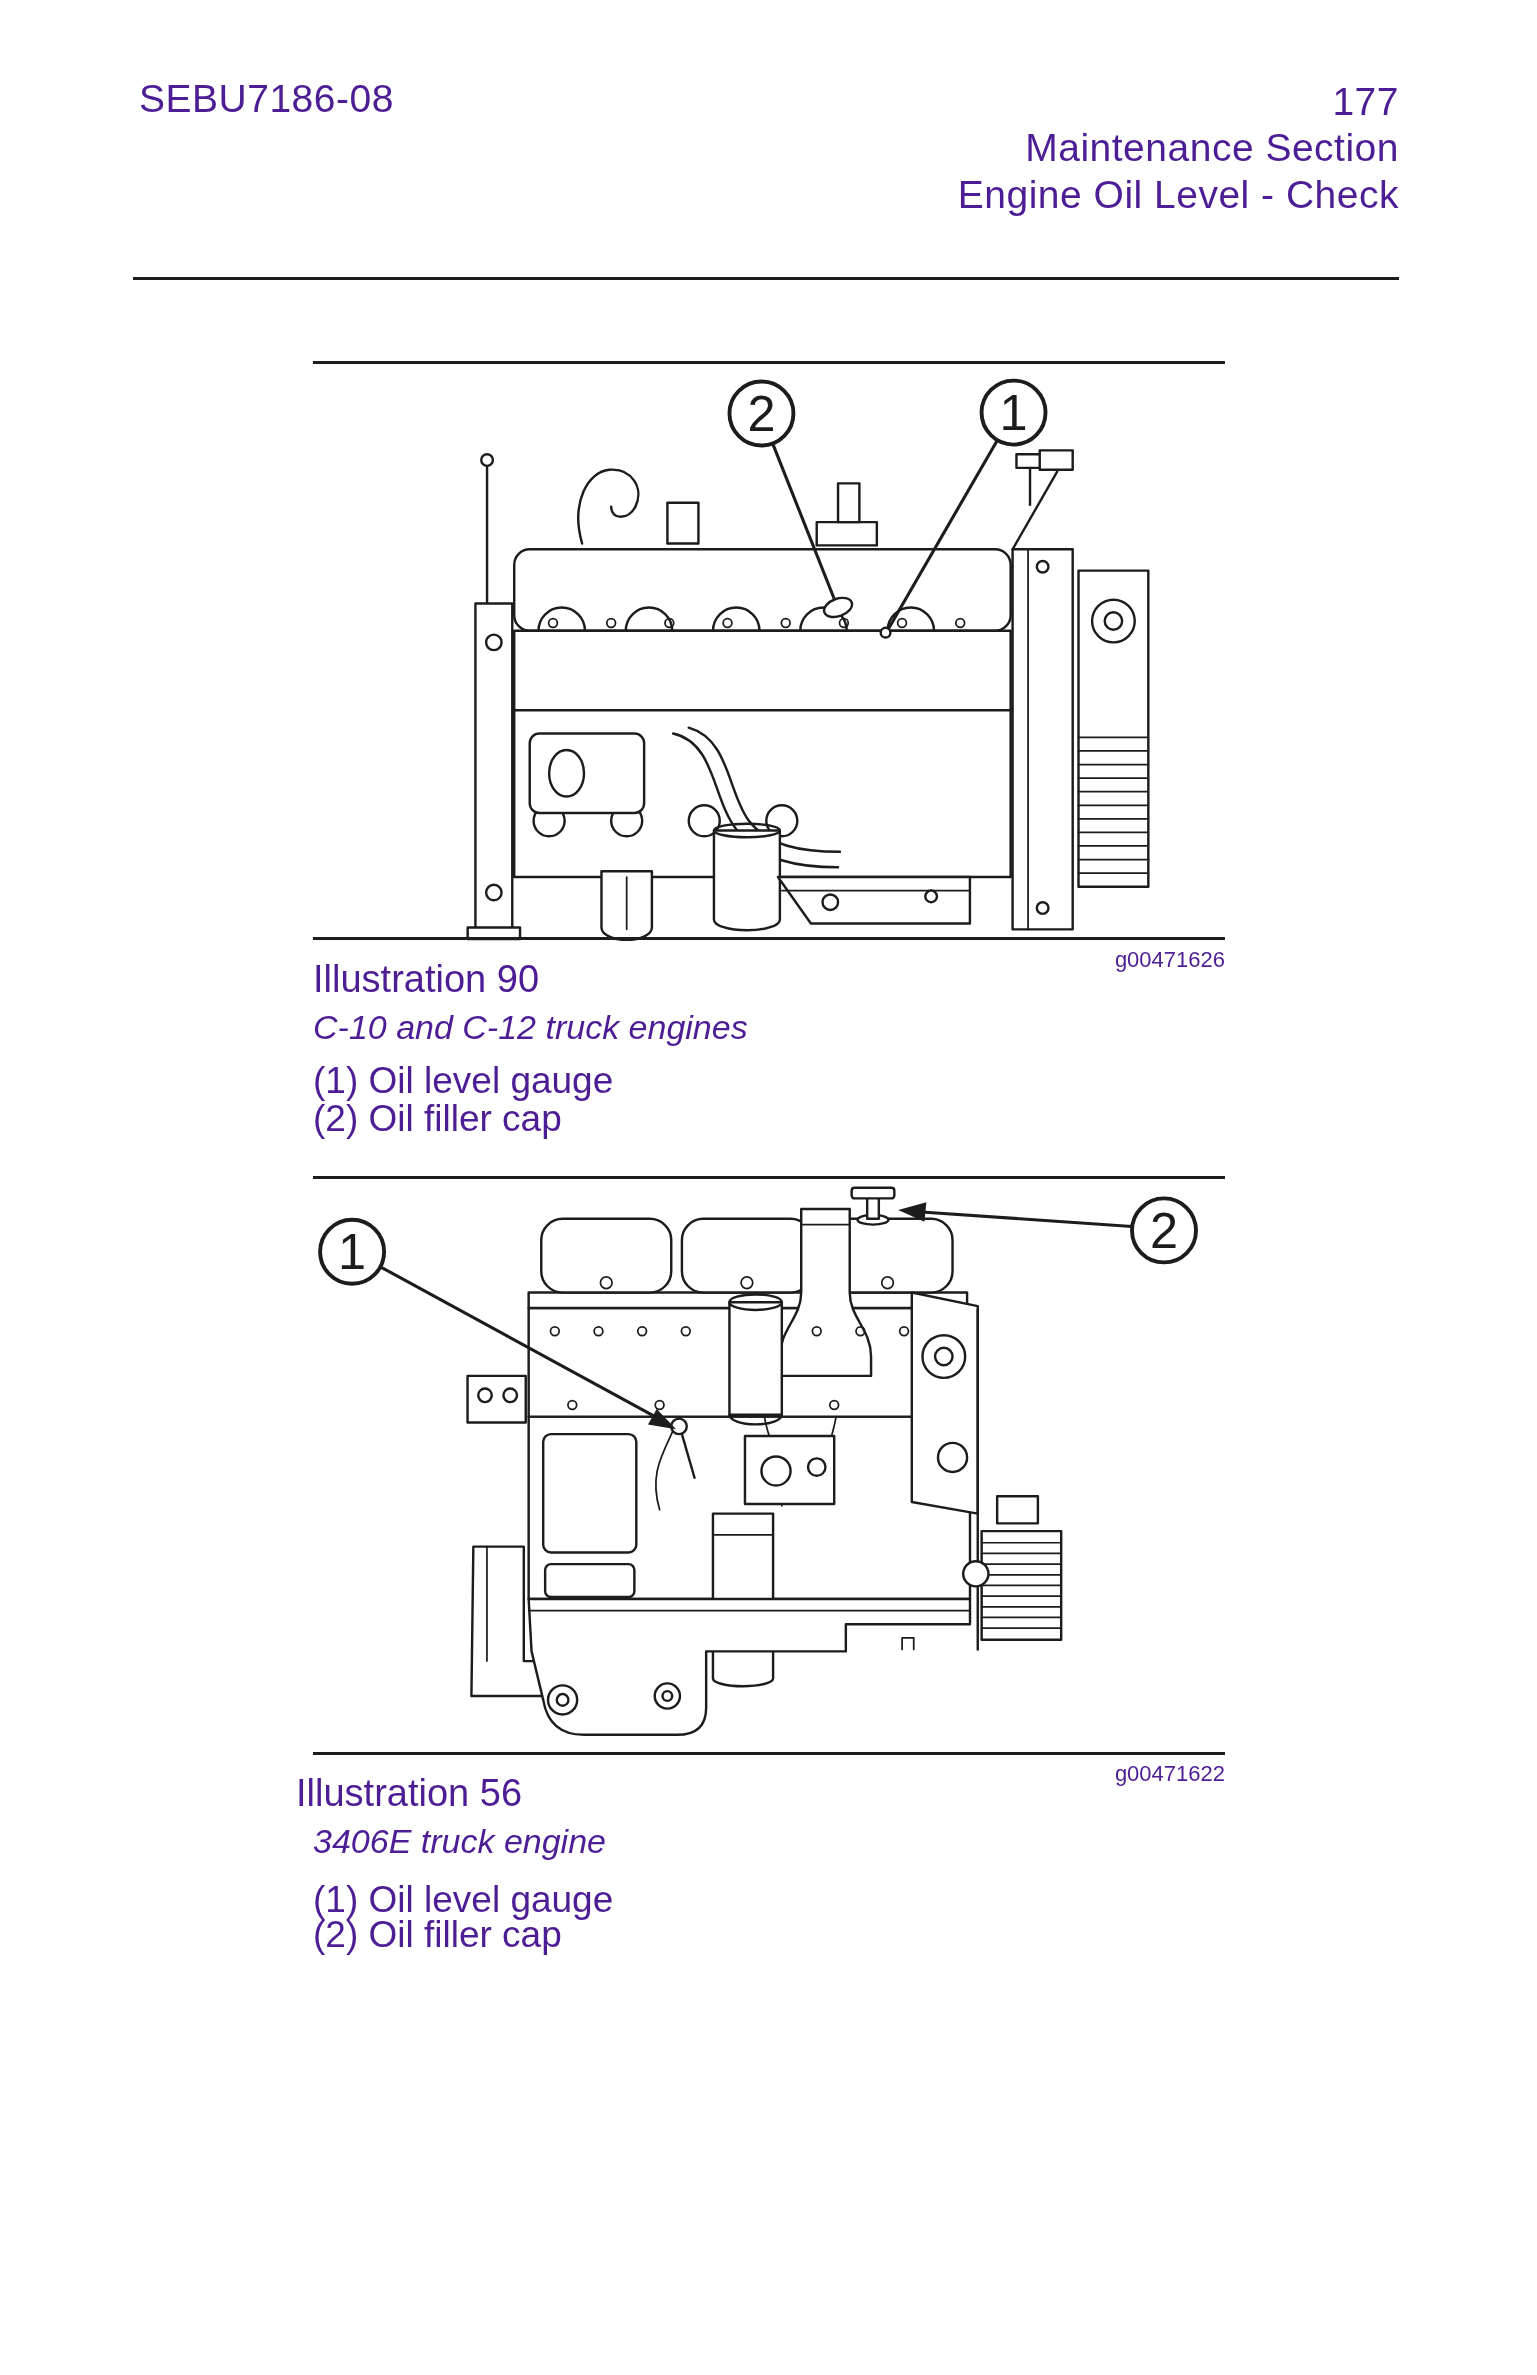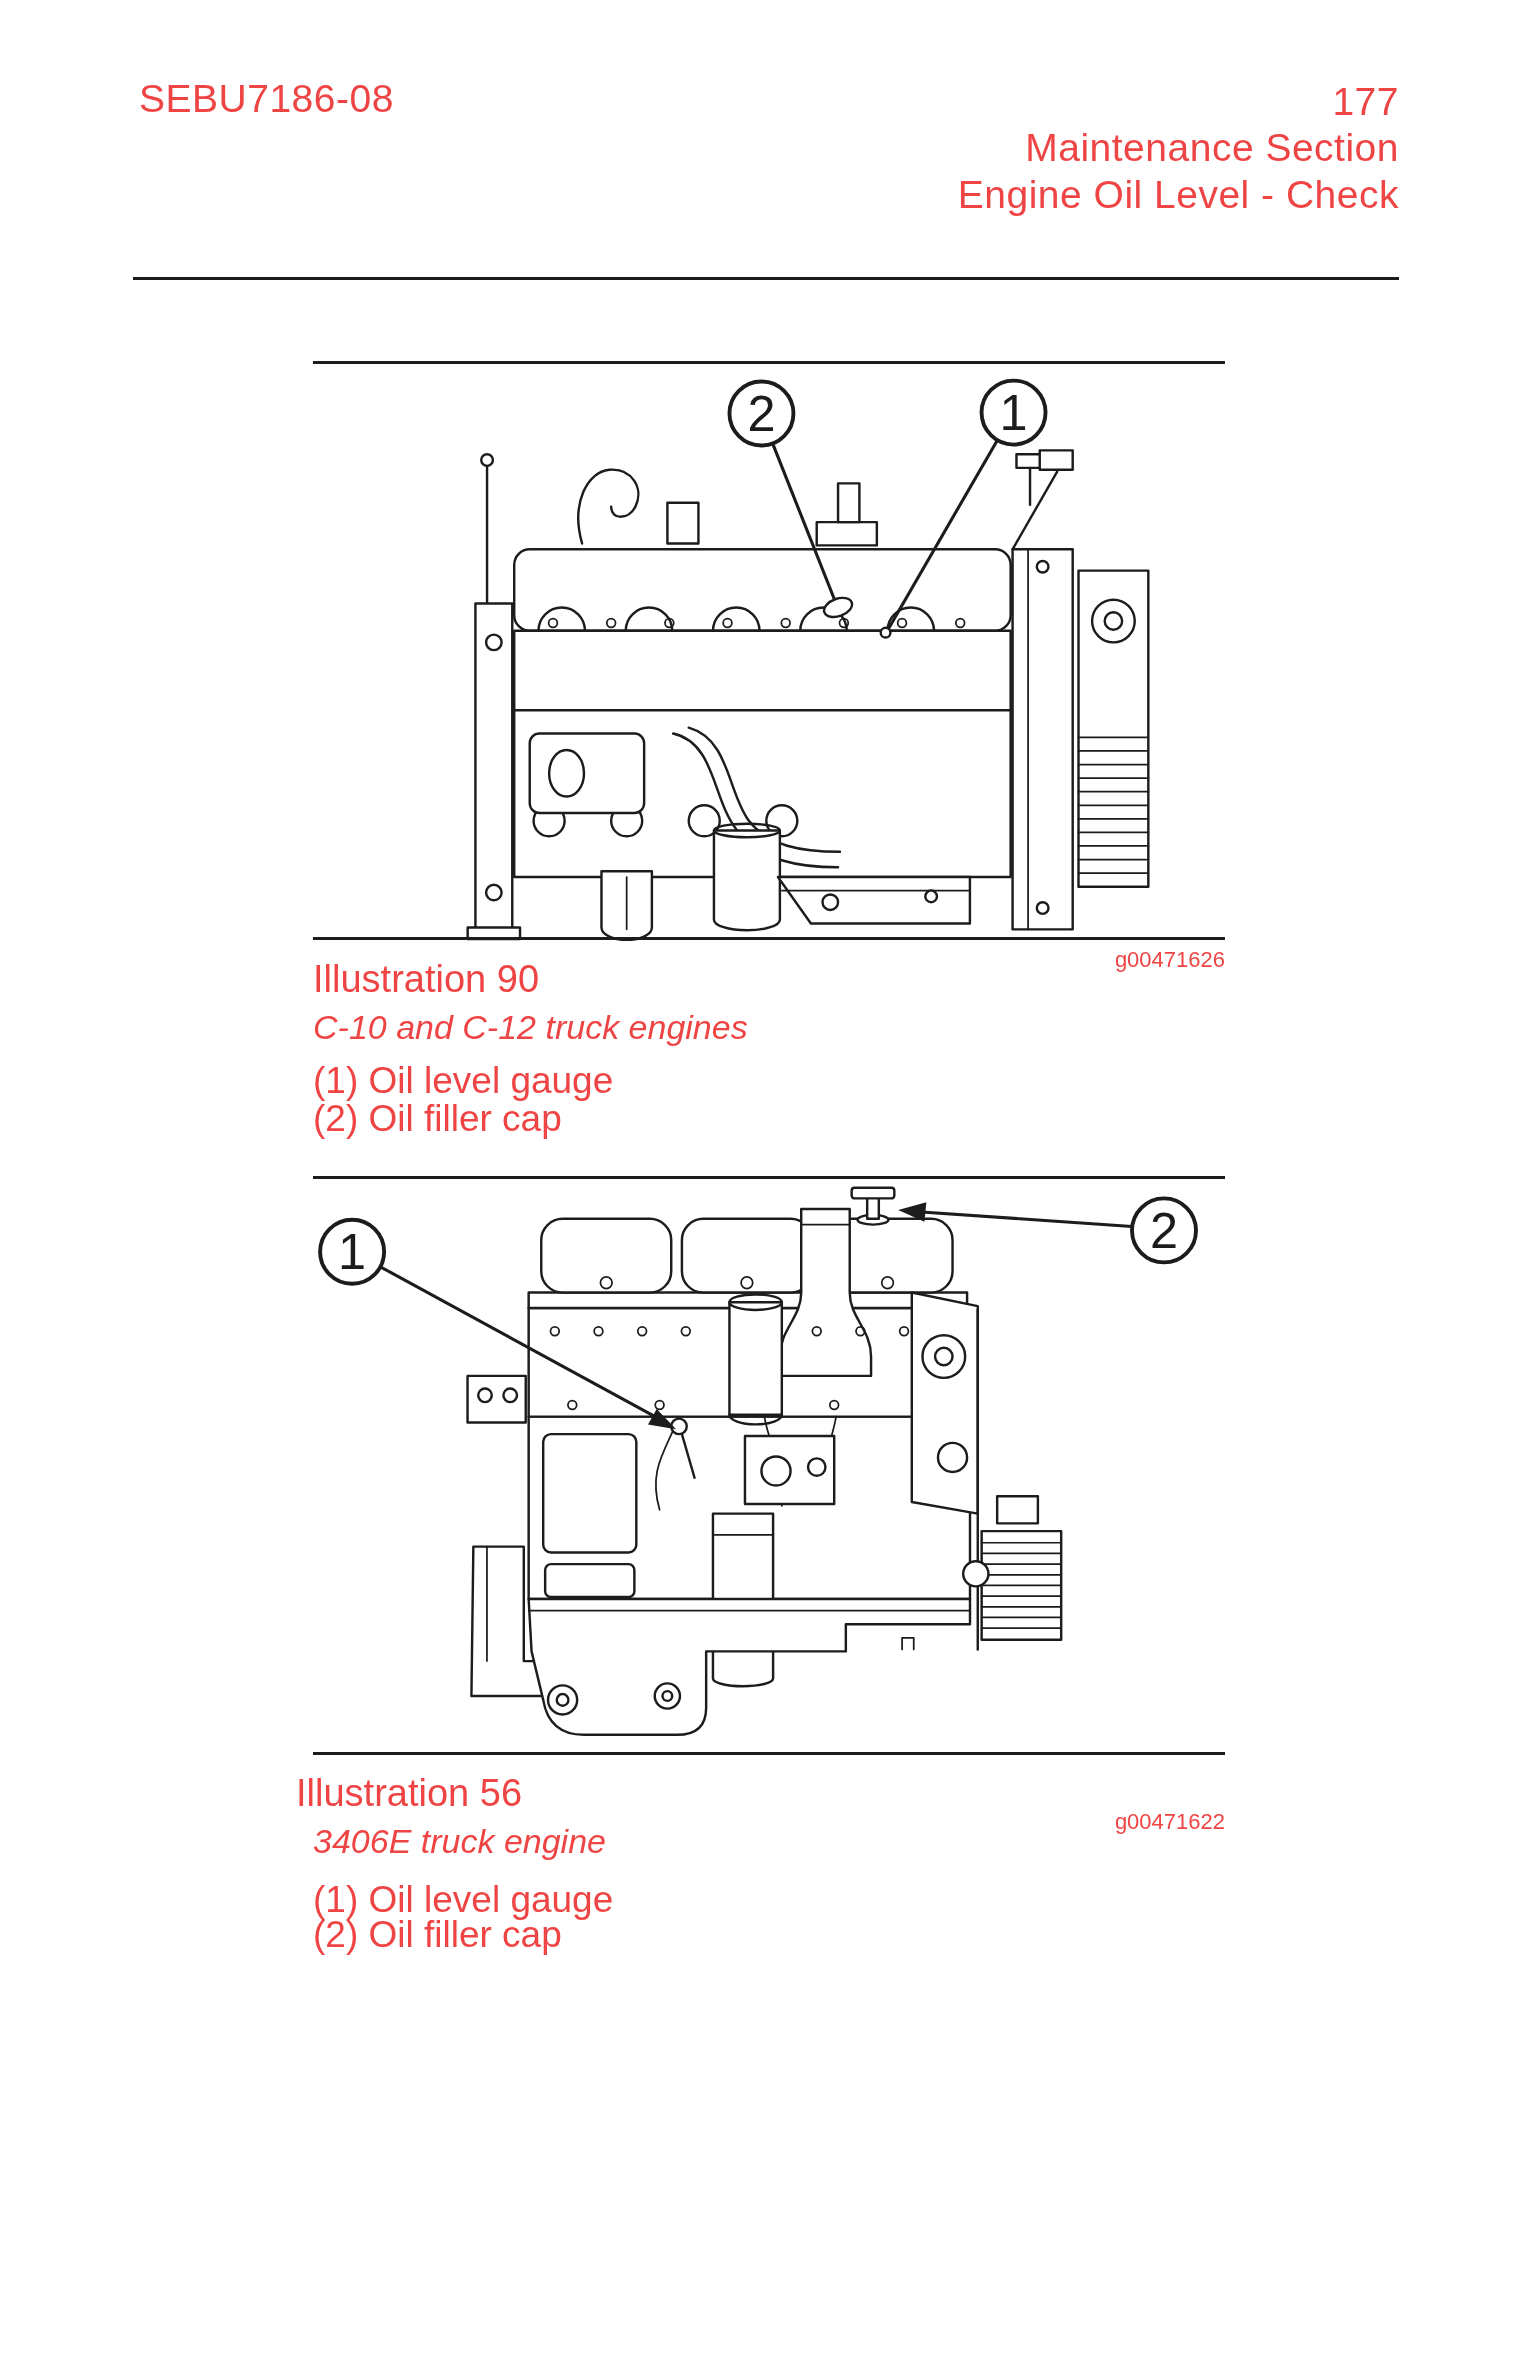--- a/index.html
+++ b/index.html
@@ -1,21 +1,21 @@
 <!DOCTYPE html>
 <html><head>
 <meta charset="utf-8">
 <style>
   html,body{margin:0;padding:0;background:#e8e8e8;}
   .page{
     position:relative;
     width:1537px;height:2375px;
     background:#ffffff;
     font-family:"Liberation Sans", sans-serif;
-    color:#ef4444;
+    color:#4c1d95;
     overflow:hidden;
     margin:0 auto;
   }
   .abs{position:absolute;white-space:nowrap;}
   .hdr{font-size:39px;letter-spacing:0.5px;}
   .hdr-right{text-align:center;}
   .rule{position:absolute;background:#1c1c1c;height:2.9px;}
   .figlabel{font-size:38px;}
   .gnum{font-size:22px;text-align:right;}
   .figcap{font-size:34px;font-style:italic;}
@@ -249,20 +249,20 @@
     <polygon class="ah" points="926,1247 955,1239 953,1259"></polygon>
 
     <circle class="callout" cx="363" cy="1290" r="33"></circle>
     <text class="callout-num" x="363" y="1308" text-anchor="middle">1</text>
     <circle class="callout" cx="1200" cy="1268" r="33"></circle>
     <text class="callout-num" x="1200" y="1286" text-anchor="middle">2</text>
   </svg>
 
   <div class="rule" style="left:313px;top:1752px;width:912px;"></div>
 
-  <div class="abs gnum" style="left:934px;top:1761px;width:291px;margin-top:48px;">g00471622</div>
+  <div class="abs gnum" style="left:934px;top:1761px;width:291px;">g00471622</div>
   <div class="abs figlabel" style="left:296px;top:1772px;">Illustration 56</div>
   <div class="abs figcap" style="left:313px;top:1822px;">3406E truck engine</div>
   <div class="abs legend" style="left:313px;top:1879px;">(1) Oil level gauge</div>
   <div class="abs legend" style="left:313px;top:1914px;">(2) Oil filler cap</div>
 
 </div>
 
 
 </body></html>

